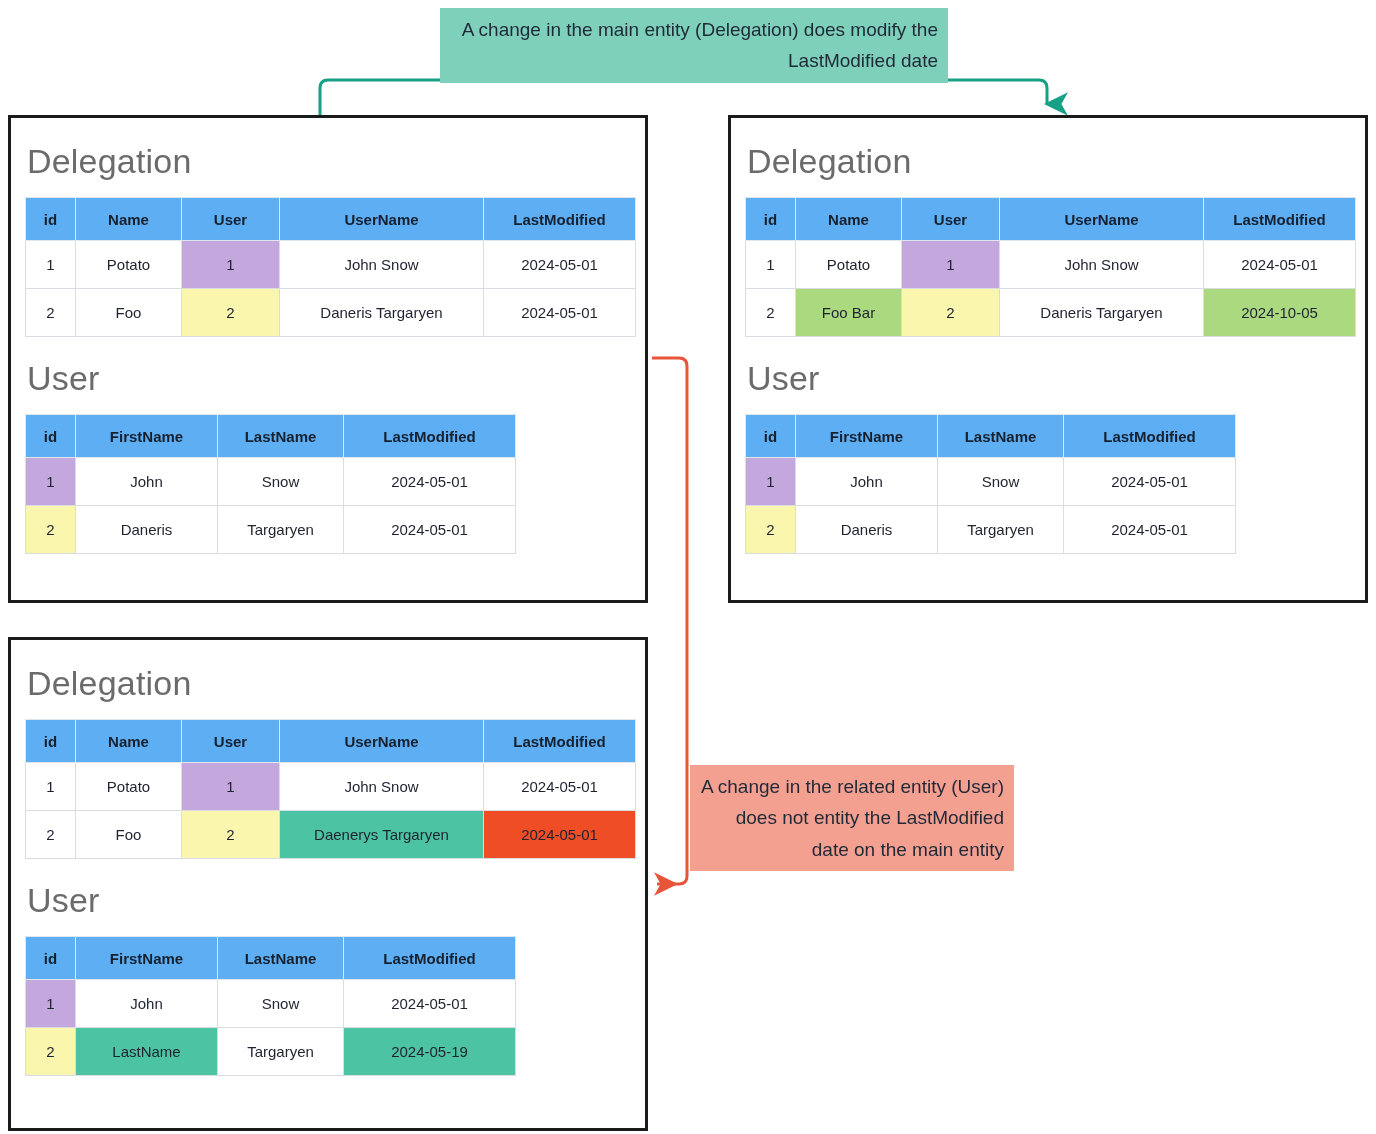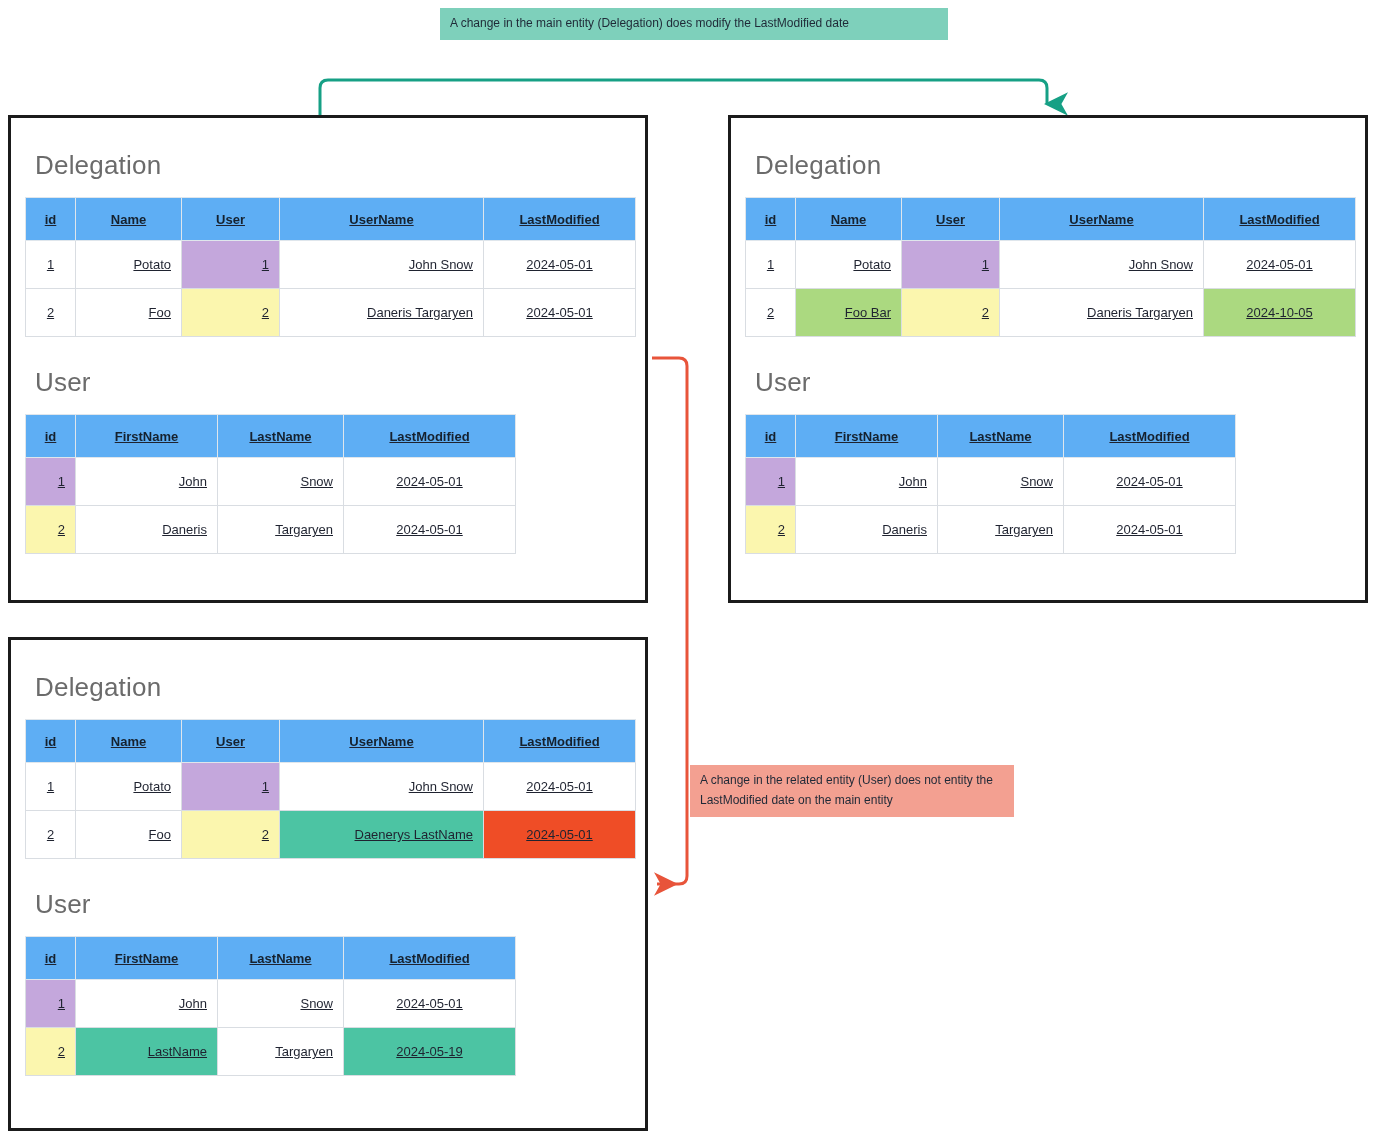--- a/index.html
+++ b/index.html
@@ -10,22 +10,22 @@
   body {
     width: 1376px; height: 1134px;
     position: relative;
     font-family: "Liberation Sans", sans-serif;
     overflow: hidden;
   }
 
   
   .callout {
     position: absolute;
-    text-align: left;
-    font-size: 12px;
+    text-align: right;
+    font-size: 19px;
     line-height: 1.65;
     color: #1f2937;
     padding: 6px 10px;
     z-index: 5;
   }
   .callout-green {
     left: 440px; top: 8px; width: 508px;
     background: #7ed0bb;
   }
   .callout-red {
@@ -47,55 +47,54 @@
     position: absolute;
     border: 3px solid #1b1b1b;
     background: #ffffff;
     z-index: 3;
   }
   #box-before   { left: 8px;   top: 115px; width: 640px; height: 488px; }
   #box-after    { left: 728px; top: 115px; width: 640px; height: 488px; }
   #box-related  { left: 8px;   top: 637px; width: 640px; height: 494px; }
 
   .entity-title {
-    font-size: 26px;
+    font-size: 34px;
     font-weight: 400;
     color: #6b6b6b;
-    margin: 8px;
+    margin: 0;
     padding: 24px 0 0 16px;
     letter-spacing: .2px;
   }
   .entity-title.second { padding-top: 22px; }
 
   table.grid {
     border-collapse: collapse;
     margin: 16px 0 0 14px;
-    font-size: 13px;
+    font-size: 15px;
     color: #1f2330;
     table-layout: fixed;
-    text-decoration: underline;
   }
   table.grid th {
     background: #5eaef4;
     color: #15212e;
     font-weight: 700;
     height: 43px;
     border: 1px solid #dfe6ec;
     padding: 0 6px;
     text-align: center;
   }
   table.grid td {
     height: 48px;
     border: 1px solid #d9dde2;
     padding: 0 10px;
     background: #ffffff;
     font-weight: 400;
   }
   td.c     { text-align: center; }
-  td.l     { text-align: right; }
+  td.l     { text-align: center; }
 
   
   .hl-purple { background: #c4a7dc !important; }
   .hl-yellow { background: #fbf6ae !important; }
   .hl-green  { background: #abd980 !important; }
   .hl-teal   { background: #4cc4a3 !important; }
   .hl-red    { background: #ef4d26 !important; }
 
   
   .t-deleg { width: 610px; }
@@ -305,21 +304,21 @@
           <td class="c">1</td>
           <td class="l">Potato</td>
           <td class="l hl-purple">1</td>
           <td class="l">John Snow</td>
           <td class="c">2024-05-01</td>
         </tr>
         <tr>
           <td class="c">2</td>
           <td class="l">Foo</td>
           <td class="l hl-yellow">2</td>
-          <td class="l hl-teal">Daenerys LastName</td>
+          <td class="l hl-teal">Daenerys Targaryen</td>
           <td class="c hl-red">2024-05-01</td>
         </tr>
       </tbody>
   </table>
 
   <h2 class="entity-title second">User</h2>
   <table class="grid t-user">
     <colgroup>
         <col class="c-id">
         <col class="c-fn">

